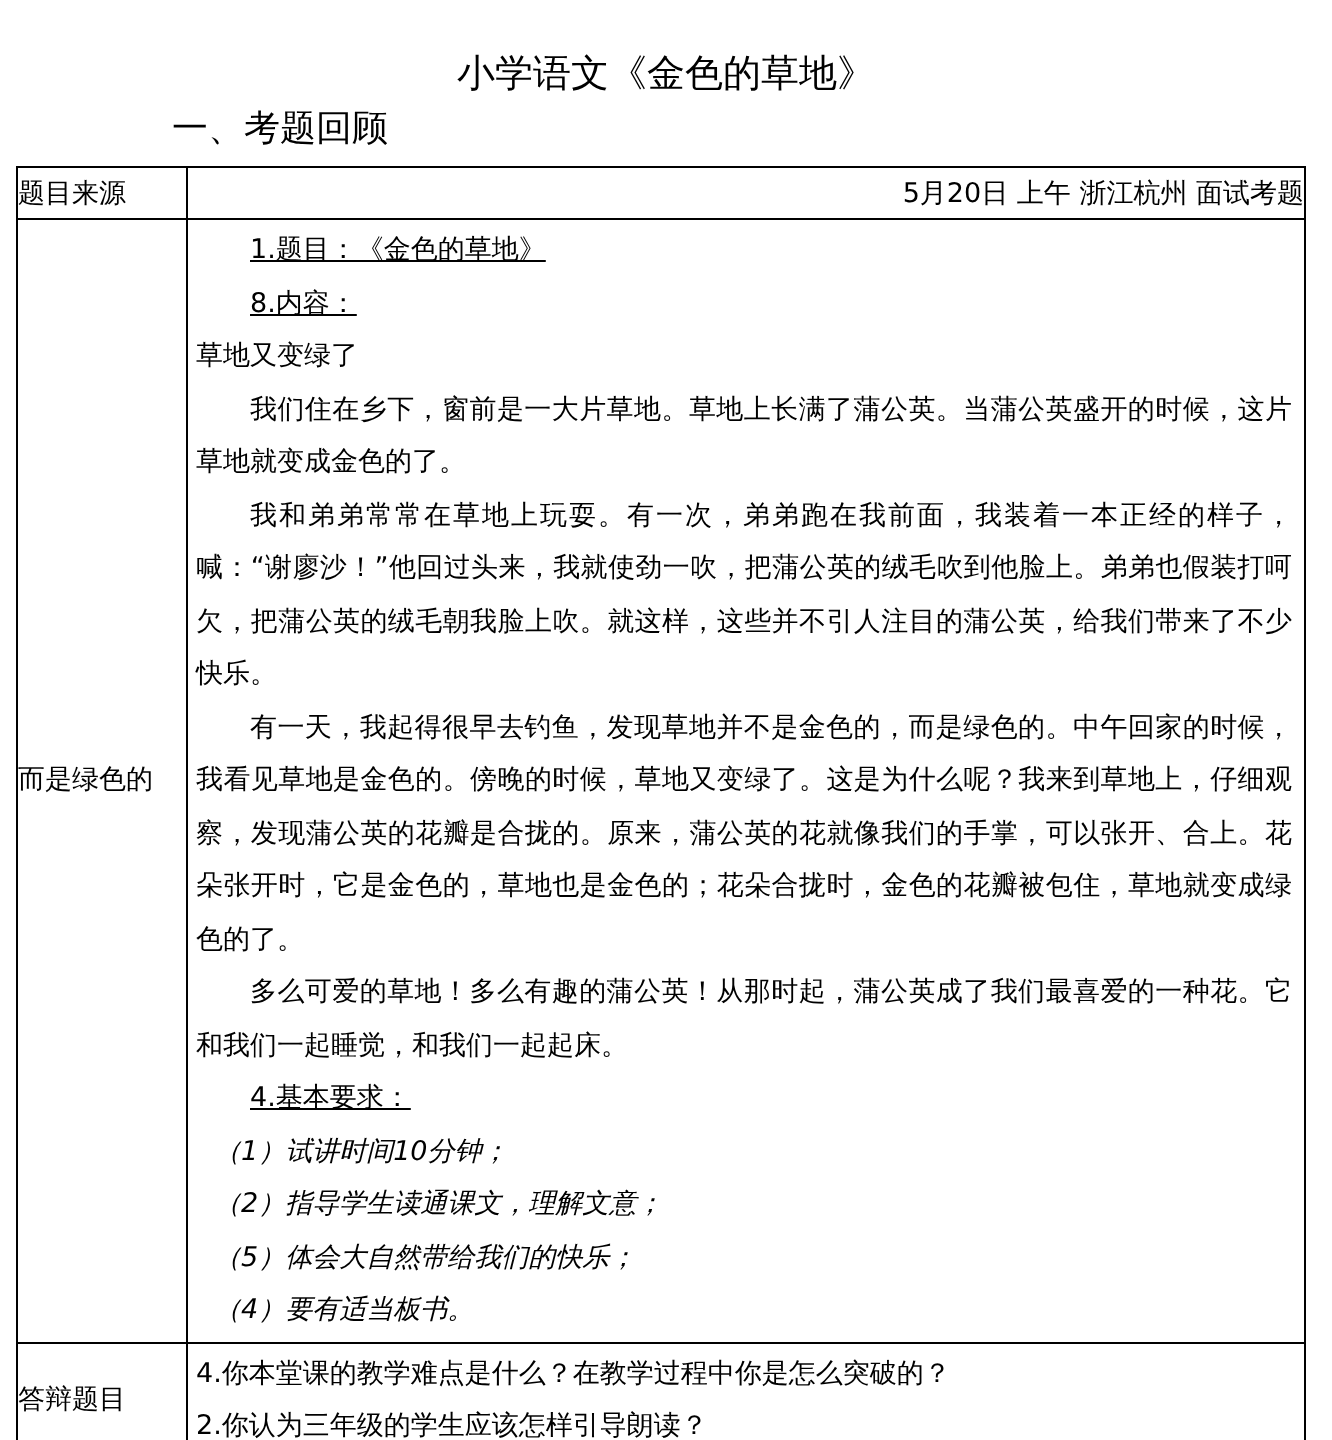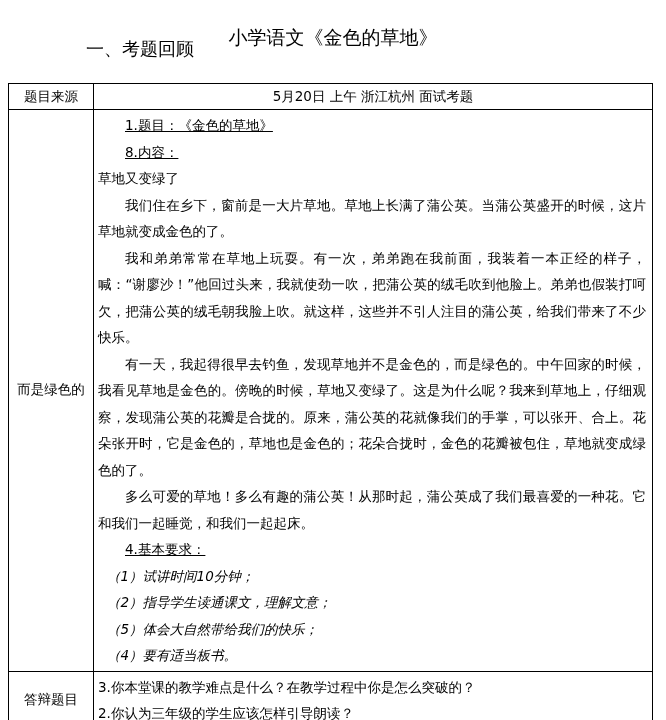--- a/index.html
+++ b/index.html
@@ -1,28 +1,28 @@
 <!DOCTYPE html>
 <html><head>
 <meta charset="utf-8">
 <style>
   html, body { margin: 0; padding: 0; background: #ffffff; }
   body { width: 666px; height: 720px; position: relative; overflow: hidden;
          font-family: "DejaVu Sans", "Liberation Sans", sans-serif; color: #000; }
   .title { position: absolute; top: 8px; left: 0; width: 666px; text-align: center;
            font-size: 19px; line-height: 26px; margin-top: 16px; }
-  .section { position: absolute; top: 36px; left: 86px; font-size: 18px; line-height: 26px; }
+  .section { position: absolute; top: 52px; left: 86px; font-size: 18px; line-height: 26px; }
   table { position: absolute; top: 83px; left: 8px; width: 644px; border-collapse: collapse;
           table-layout: fixed; font-size: 13.5px; }
   td { border: 1.5px solid #000; vertical-align: middle; padding: 0; }
   col.c1 { width: 85px; }
   col.c2 { width: 559px; }
-  .label { text-align: center; }
+  .label { }
   .row-src td { height: 25px; }
-  .row-src .val { text-align: center; }
+  .row-src .val { text-align: right; }
   .body-cell { padding: 2px 6px 2px 4px; }
   .body-cell p { margin: 0; line-height: 26.5px; text-align: justify; }
   .ind { text-indent: 27px; }
   .ind-num { padding-left: 27px; text-decoration: underline; }
   .center { text-align: center; }
   .req { padding-left: 9px; font-style: italic; }
   .ans-cell { padding: 2px 4px; }
   .ans-cell p { margin: 0; line-height: 26px; }
   .row-ans td { height: 51px; }
 </style>
@@ -55,18 +55,18 @@
       <p class="ind-num">4.基本要求：</p>
       <p class="req">（1）试讲时间10分钟；</p>
       <p class="req">（2）指导学生读通课文，理解文意；</p>
       <p class="req">（5）体会大自然带给我们的快乐；</p>
       <p class="req">（4）要有适当板书。</p>
     </td>
   </tr>
   <tr class="row-ans">
     <td class="label">答辩题目</td>
     <td class="ans-cell">
-      <p>3.你本堂课的教学难点是什么？在教学过程中你是怎么突破的？</p>
+      <p>4.你本堂课的教学难点是什么？在教学过程中你是怎么突破的？</p>
       <p>2.你认为三年级的学生应该怎样引导朗读？</p>
     </td>
   </tr>
 </tbody>
   </table>
 
 </body></html>

